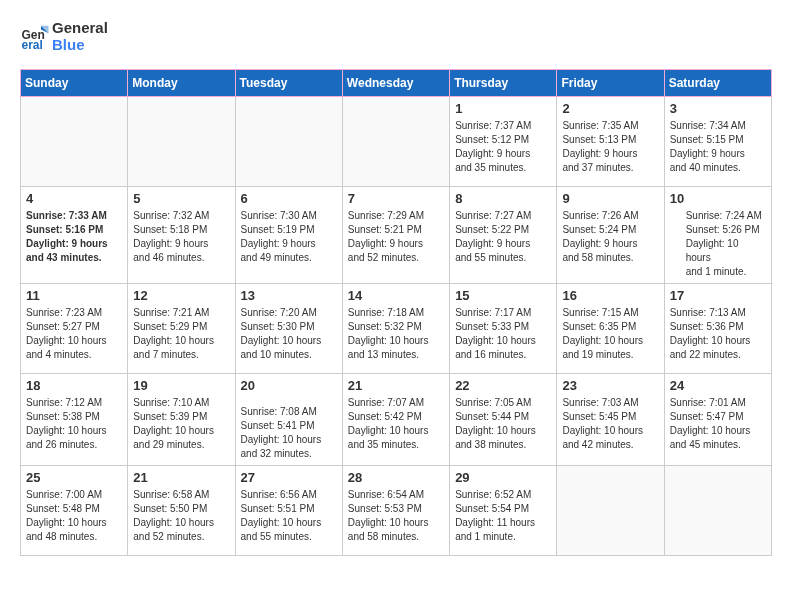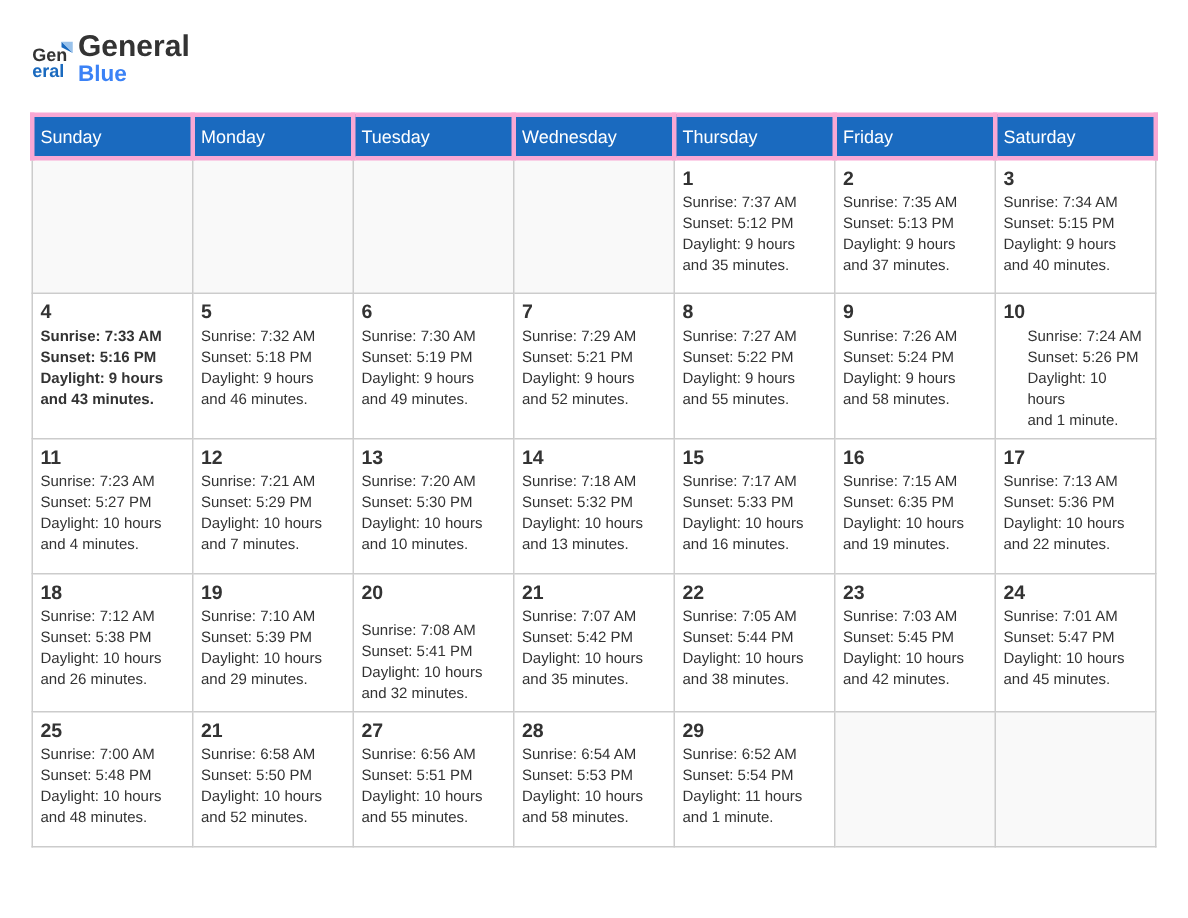--- a/index.html
+++ b/index.html
@@ -39,24 +39,24 @@
     }
     table {
       width: 100%;
       border-collapse: collapse;
       table-layout: fixed;
     }
     thead tr th {
       background-color: #1a6abf;
       color: #fff;
       font-size: 12px;
-      font-weight: normal;
+      font-weight: bold;
       padding: 6px 4px;
       text-align: left;
-      border: 3px solid #f9a8d4;
+      border: 1px solid #f9a8d4;
     }
     tbody tr td {
       border: 1px solid #ccc;
       vertical-align: top;
       padding: 4px 5px;
       font-size: 10px;
       color: #333;
       min-height: 80px;
       height: 90px;
     }
@@ -80,21 +80,21 @@
 
 <div class="header-section">
   <div class="logo">
     <svg class="logo-icon" viewBox="0 0 40 40">
       <text x="2" y="22" font-size="16" font-weight="bold" fill="#333">Gen</text>
       <text x="2" y="36" font-size="16" font-weight="bold" fill="#1a6abf">eral</text>
       <polygon points="28,5 38,15 28,10" fill="#1a6abf"></polygon>
       <polygon points="28,5 38,5 38,15" fill="#5599dd" opacity="0.6"></polygon>
     </svg>
     <div>
-      <div style="font-size:20px;font-weight:bold;color:#333;line-height:1.1;">General</div>
+      <div style="font-size:15px;font-weight:bold;color:#333;line-height:1.1;">General</div>
       <div style="font-size:15px;font-weight:bold;color:#3b82f6;line-height:1.1;">Blue</div>
     </div>
   </div>
   <div class="title-section">
     <div class="month-year"></div>
     <div class="location"></div>
   </div>
 </div>
 
 <table>

